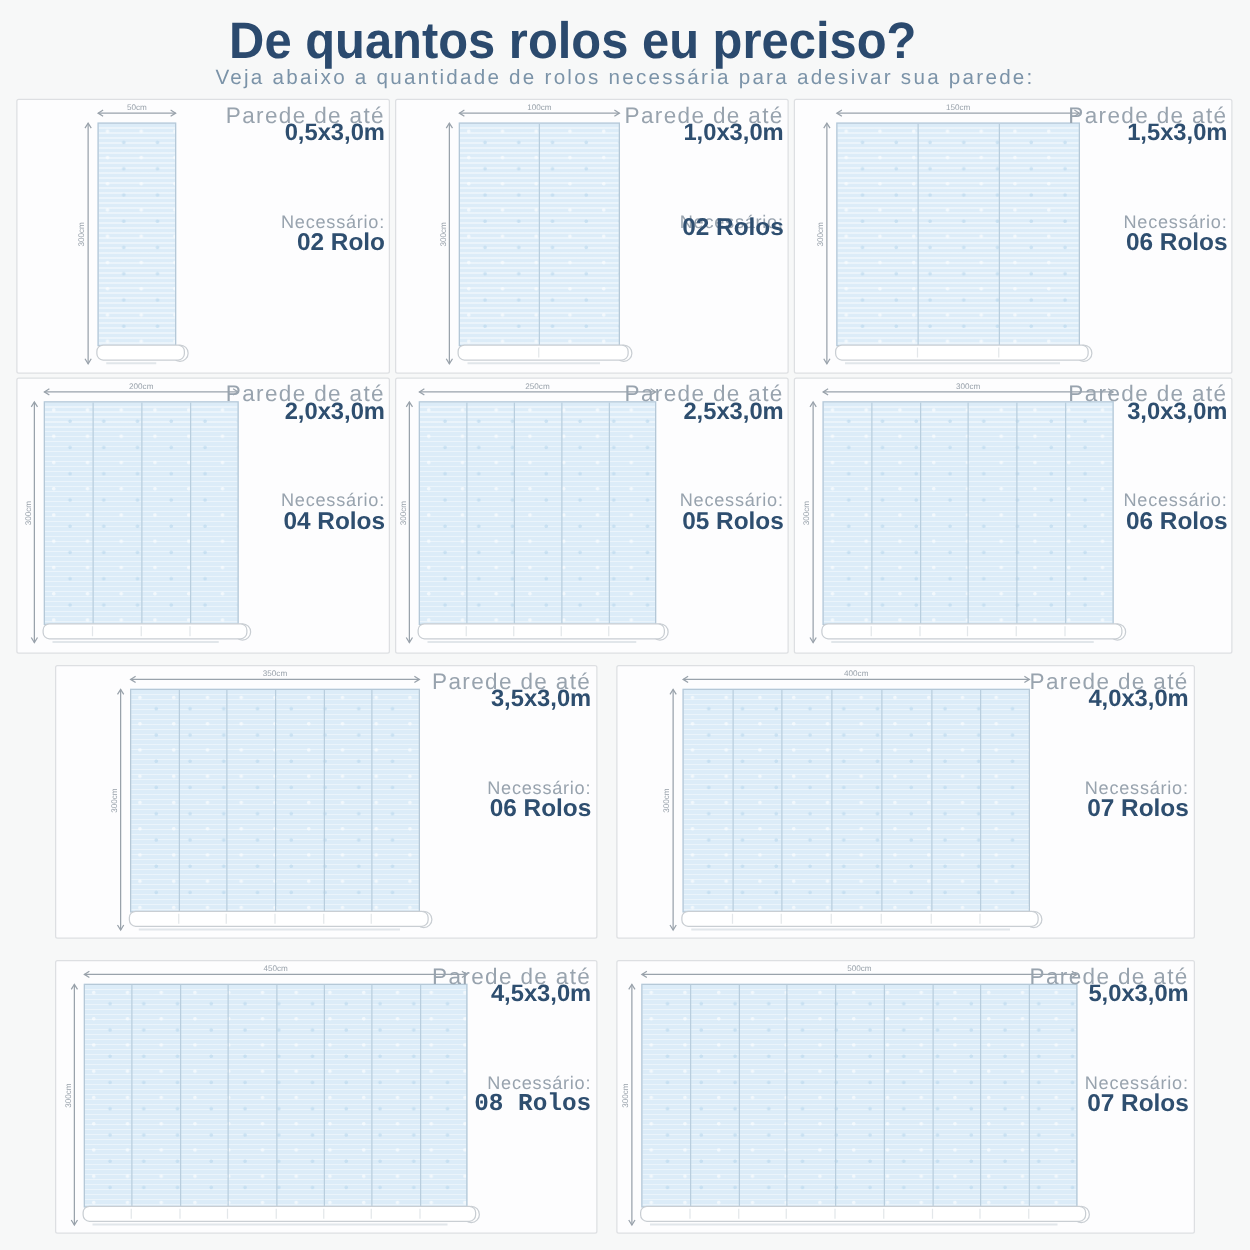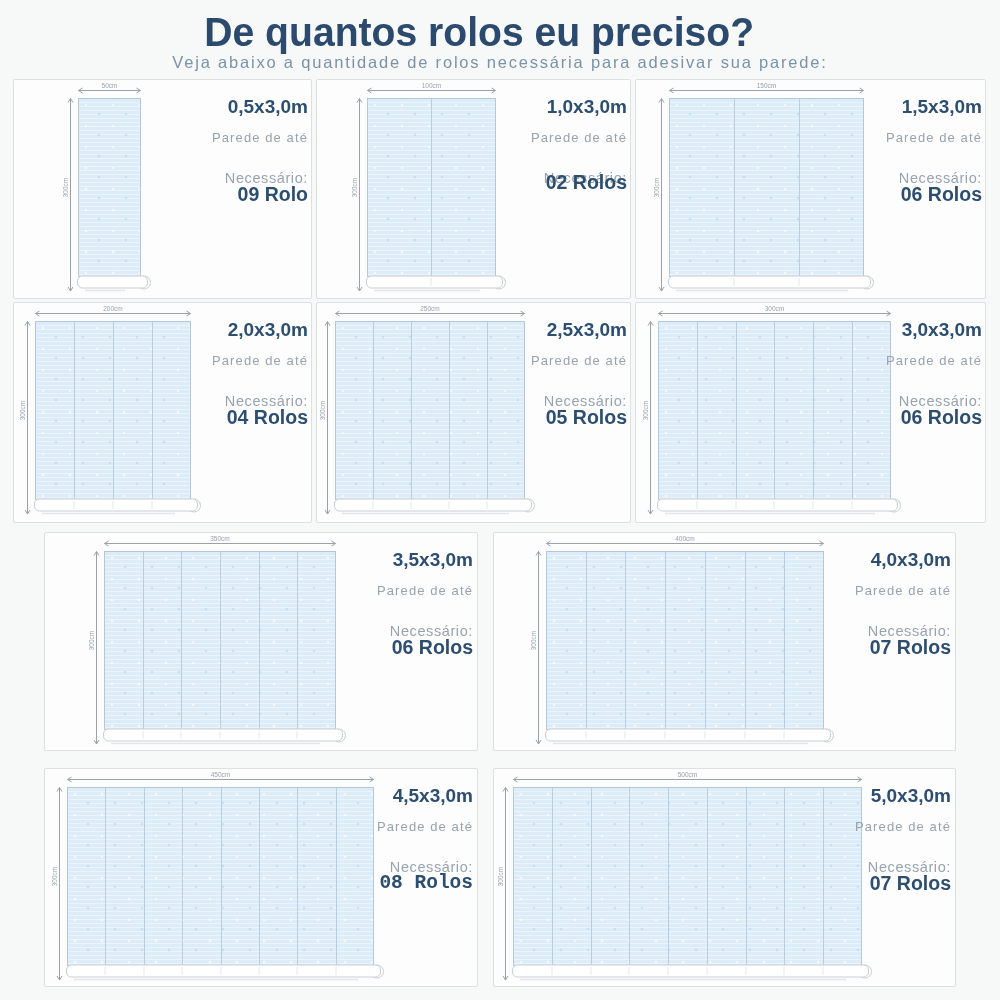--- a/index.html
+++ b/index.html
@@ -4,29 +4,29 @@
 html,body{margin:0;padding:0;width:1000px;height:1000px;background:#f7f8f8;
 font-family:"Liberation Sans",sans-serif;position:relative;overflow:hidden;}
 .panel{position:absolute;background:#fdfdfe;border:1px solid #dddfe2;border-radius:2px;box-sizing:border-box;}
 .wall{position:absolute;box-sizing:border-box;border:1px solid #b5c8d7;background-color:#dcecf8;
 background-image:
  radial-gradient(circle at 7px 6px, rgba(255,255,255,0.62) 1.1px, rgba(255,255,255,0) 1.7px),
  radial-gradient(circle at 20px 15px, rgba(183,214,236,0.6) 1.1px, rgba(183,214,236,0) 1.7px),
  repeating-linear-gradient(180deg, rgba(255,255,255,0) 0px, rgba(255,255,255,0) 3px, rgba(255,255,255,0.42) 3px, rgba(255,255,255,0.42) 4px);
 background-size:27px 21px,27px 21px,auto;}
 .divl{position:absolute;top:0;bottom:0;width:1px;background:#b9cede;}
-.lbl1{position:absolute;color:#98a3ae;font-size:13px;letter-spacing:1.1px;line-height:1;white-space:nowrap;margin-top:48px;}
+.lbl1{position:absolute;color:#98a3ae;font-size:18px;letter-spacing:1.1px;line-height:1;white-space:nowrap;}
 .lbl2{position:absolute;color:#2e4e6f;font-size:19px;font-weight:bold;letter-spacing:0px;line-height:1;white-space:nowrap;}
 .lbl3{position:absolute;color:#98a3ae;font-size:14.5px;letter-spacing:0.6px;line-height:1;white-space:nowrap;}
 .lbl4{position:absolute;color:#2e4e6f;font-size:19.5px;font-weight:bold;letter-spacing:0px;line-height:1;white-space:nowrap;}
 svg{position:absolute;left:0;top:0;}
 
 </style></head><body>
 
-<div style="position:absolute;left:0;top:12px;width:916px;text-align:center;color:#2b4a6e;font-size:41px;font-weight:bold;line-height:1;padding-left:21px;"><span style="display:inline-block;transform:scaleX(0.954);transform-origin:center;">De quantos rolos eu preciso?</span></div>
+<div style="position:absolute;left:0;top:12px;width:916px;text-align:center;color:#2b4a6e;font-size:41px;font-weight:bold;line-height:1;"><span style="display:inline-block;transform:scaleX(0.954);transform-origin:center;">De quantos rolos eu preciso?</span></div>
 
 <div style="position:absolute;left:0;top:54px;width:1000px;text-align:center;color:#7b93a8;font-size:16.5px;letter-spacing:1.8px;line-height:1;">Veja abaixo a quantidade de rolos necessária para adesivar sua parede:</div>
 
 <div class="panel" style="left:13px;top:79px;width:299px;height:220px;">
 
 <div class="wall" style="left:64px;top:18px;width:63px;height:179px;">
 </div>
 <svg width="299" height="220" viewBox="0 0 299 220">
 
 <g fill="none" stroke="#99a2ab" stroke-width="1">
@@ -51,21 +51,21 @@
 
 <rect x="63.5" y="196" width="70" height="12" rx="5" fill="#ffffff" stroke="#c9ced3" stroke-width="1"></rect>
 </svg>
 
 <div class="lbl1" style="right:3px;top:3px;">Parede de até</div>
 
 <div class="lbl2" style="right:3px;top:17px;">0,5x3,0m</div>
 
 <div class="lbl3" style="right:3px;top:91px;">Necessário:</div>
 
-<div class="lbl4" style="right:3px;top:105px;">09 Rolo</div>
+<div class="lbl4" style="right:3px;top:105px;">02 Rolo</div>
 </div>
 
 <div class="panel" style="left:316px;top:79px;width:315px;height:220px;">
 
 <div class="wall" style="left:50px;top:18px;width:129px;height:179px;">
 <div class="divl" style="left:63px;"></div>
 </div>
 <svg width="315" height="220" viewBox="0 0 315 220">
 
 <g fill="none" stroke="#99a2ab" stroke-width="1">

